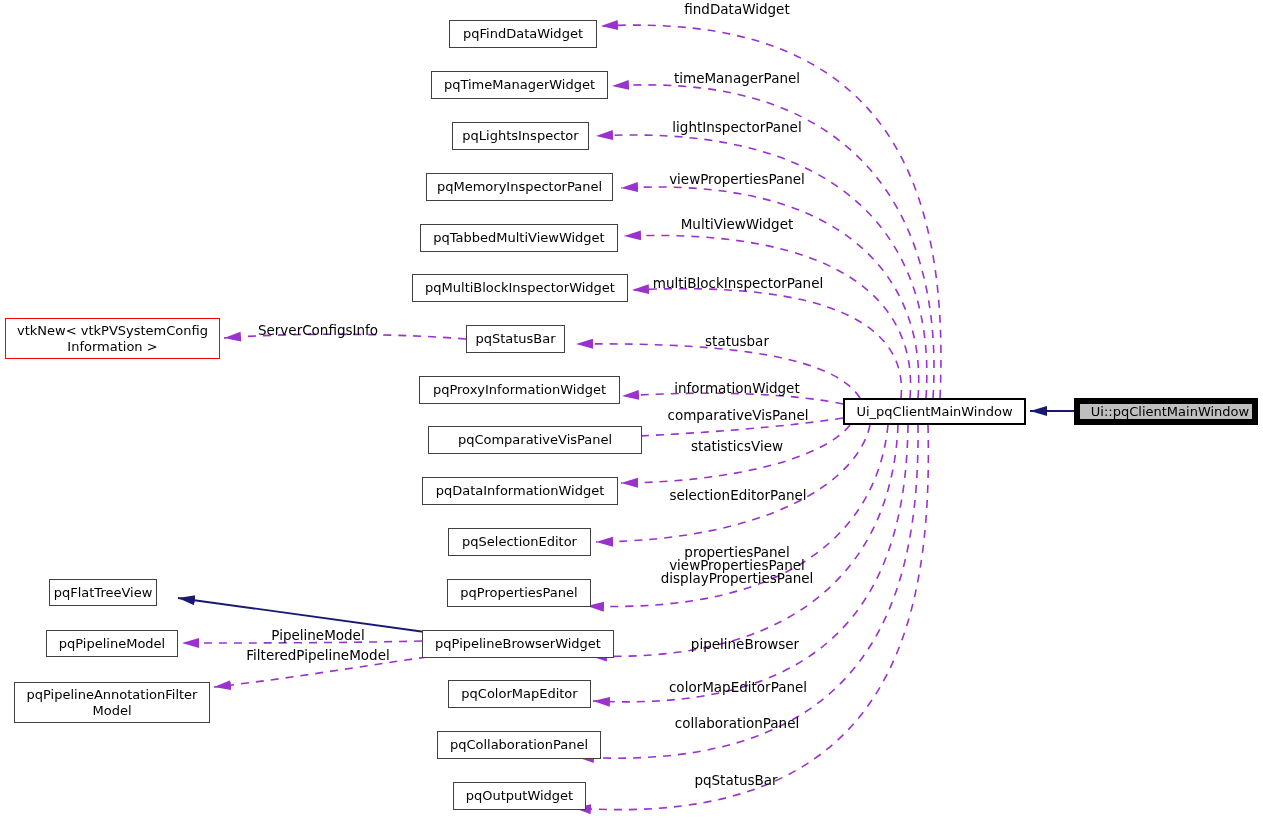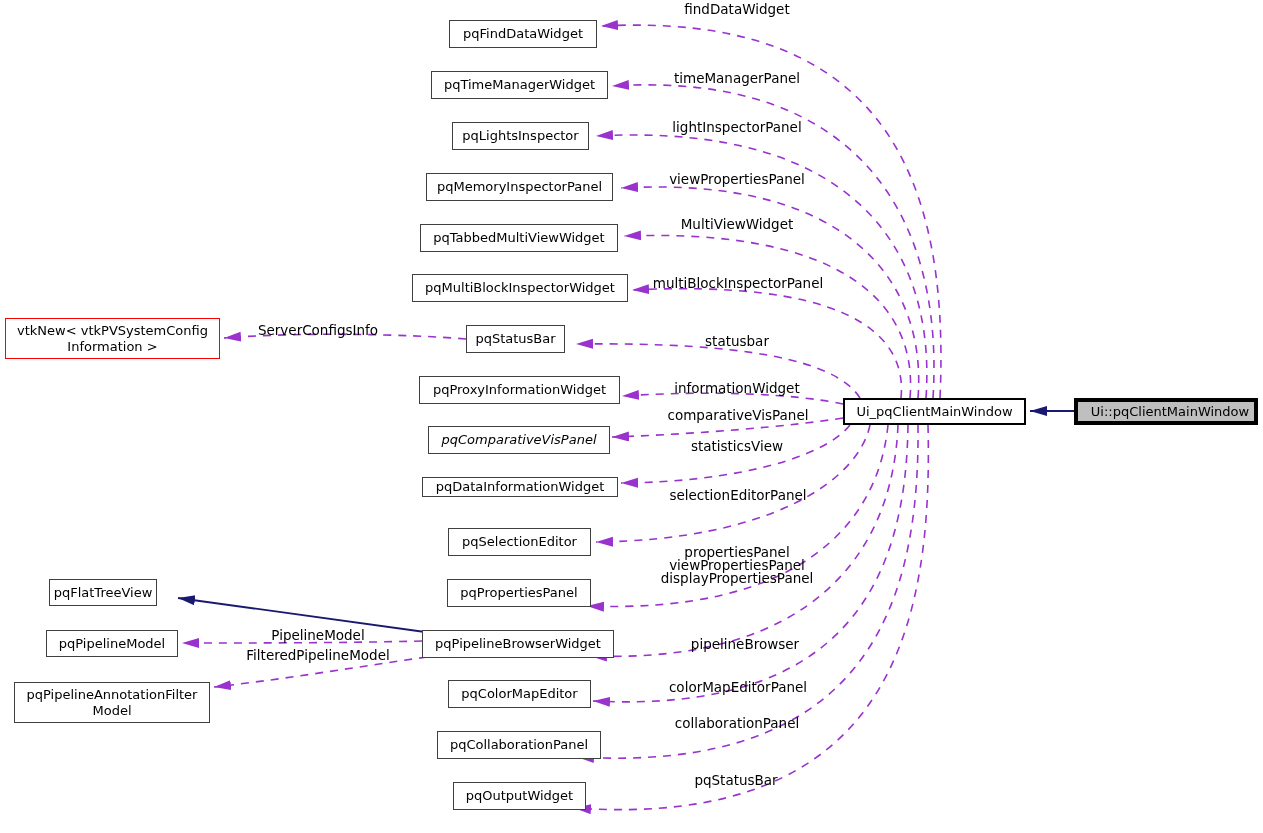--- a/index.html
+++ b/index.html
@@ -34,21 +34,21 @@
     display: flex;
     align-items: center;
     justify-content: center;
     text-align: center;
     font-size: 13px;
     line-height: 1.22;
     white-space: pre-line;
     cursor: pointer;
   }
   .node.strong   { border: 2px solid #000000; }
-  .node.selected { border: 4px solid #000000; background: var(--selected-fill, #bfbfbf); padding-left: 8px; }
+  .node.selected { border: 6px solid #000000; background: var(--selected-fill, #bfbfbf); padding-left: 8px; }
   .node.truncated{ border: 1.5px solid var(--truncated-border, #ff0000); }
   .edge-label {
     position: absolute;
     transform: translateX(-50%);
     font-size: 13.5px;
     line-height: 13px;
     color: var(--text, #000000);
     white-space: pre-line;
     text-align: center;
     pointer-events: none;
@@ -116,22 +116,22 @@
     </div>
   <div>
       <div class="node" style="left: 449px; top: 20px; width: 148px; height: 28px;"><span>pqFindDataWidget</span></div>
       <div class="node" style="left: 431px; top: 71px; width: 177px; height: 28px;"><span>pqTimeManagerWidget</span></div>
       <div class="node" style="left: 452px; top: 122px; width: 137px; height: 28px;"><span>pqLightsInspector</span></div>
       <div class="node" style="left: 426px; top: 173px; width: 187px; height: 28px;"><span>pqMemoryInspectorPanel</span></div>
       <div class="node" style="left: 420px; top: 224px; width: 198px; height: 28px;"><span>pqTabbedMultiViewWidget</span></div>
       <div class="node" style="left: 412px; top: 274px; width: 216px; height: 28px;"><span>pqMultiBlockInspectorWidget</span></div>
       <div class="node" style="left: 466px; top: 325px; width: 99px; height: 28px;"><span>pqStatusBar</span></div>
       <div class="node" style="left: 419px; top: 376px; width: 201px; height: 28px;"><span>pqProxyInformationWidget</span></div>
-      <div class="node" style="left: 428px; top: 426px; width: 182px; height: 28px; font-style: italic;"><span>pqComparativeVisPanel</span></div>
-      <div class="node" style="left: 422px; top: 477px; width: 196px; height: 20px;"><span>pqDataInformationWidget</span></div>
+      <div class="node" style="left: 428px; top: 426px; width: 214px; height: 28px;"><span>pqComparativeVisPanel</span></div>
+      <div class="node" style="left: 422px; top: 477px; width: 196px; height: 28px;"><span>pqDataInformationWidget</span></div>
       <div class="node" style="left: 448px; top: 528px; width: 143px; height: 28px;"><span>pqSelectionEditor</span></div>
       <div class="node" style="left: 447px; top: 579px; width: 144px; height: 28px;"><span>pqPropertiesPanel</span></div>
       <div class="node" style="left: 422px; top: 630px; width: 192px; height: 28px;"><span>pqPipelineBrowserWidget</span></div>
       <div class="node" style="left: 448px; top: 680px; width: 143px; height: 28px;"><span>pqColorMapEditor</span></div>
       <div class="node" style="left: 437px; top: 731px; width: 164px; height: 28px;"><span>pqCollaborationPanel</span></div>
       <div class="node" style="left: 453px; top: 782px; width: 133px; height: 28px;"><span>pqOutputWidget</span></div>
       <div class="node truncated" style="left: 5px; top: 318px; width: 215px; height: 41px;"><span>vtkNew&lt; vtkPVSystemConfig
 Information &gt;</span></div>
       <div class="node" style="left: 49px; top: 579px; width: 108px; height: 27px;"><span>pqFlatTreeView</span></div>
       <div class="node" style="left: 46px; top: 630px; width: 132px; height: 27px;"><span>pqPipelineModel</span></div>

